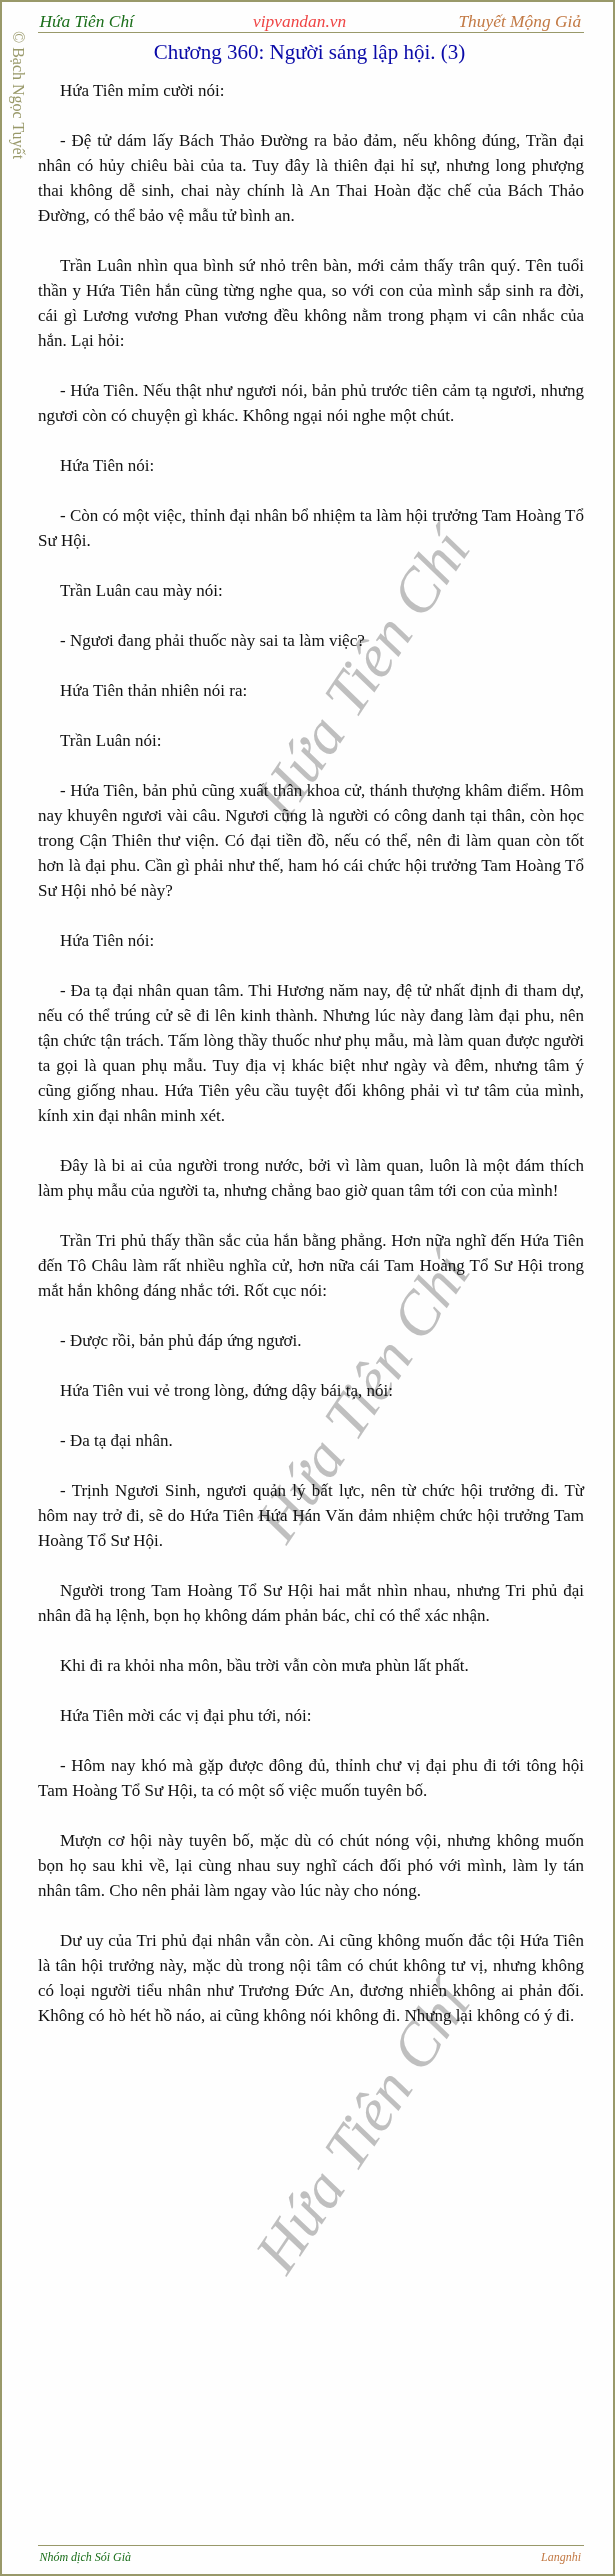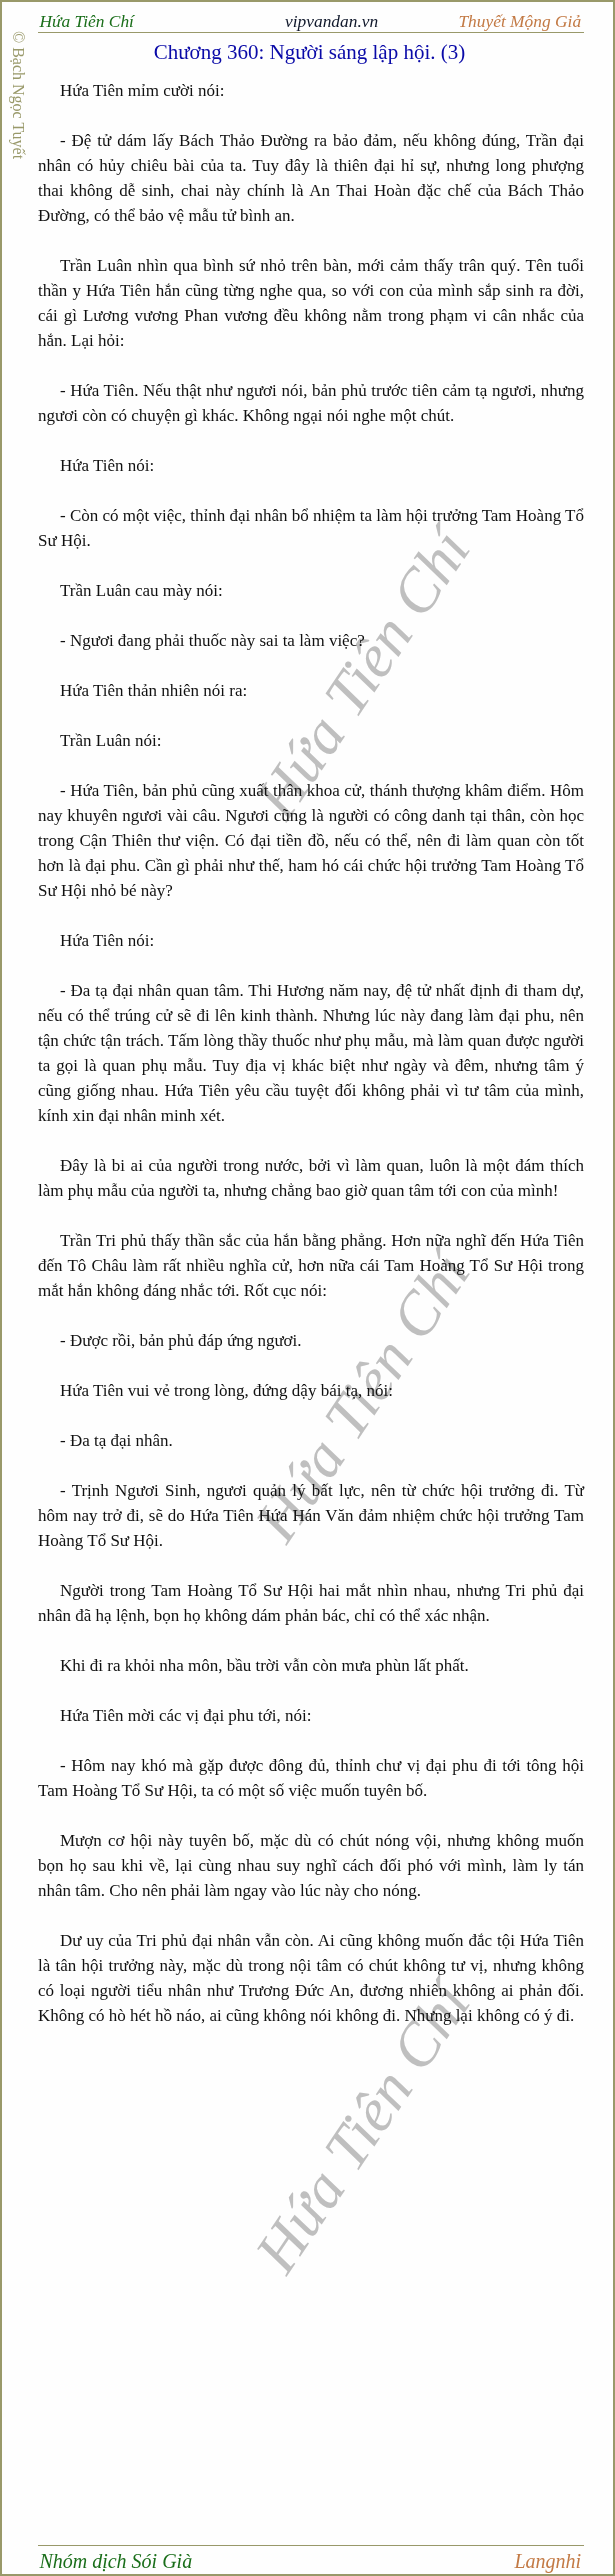--- a/index.html
+++ b/index.html
@@ -2,27 +2,27 @@
 <html style="font-size:11.6px"><head>
 <meta charset="utf-8">
 <style>
   html, body { margin: 0; padding: 0; }
   body { width: 615px; height: 2576px; background: #fefefe; position: relative; overflow: hidden; }
   .frame { position: absolute; left: 0; top: 0; width: 615px; height: 2576px; box-sizing: border-box; border: 2.9px solid #99996a; background: #fefefe; }
   .side-credit { position: absolute; left: 2.9px; top: 29px; width: 24.6px; height: 224px; }
   .side-credit span { position: absolute; left: 22px; top: 0; transform-origin: 0 0; transform: rotate(90deg); white-space: nowrap; font-family: "Liberation Serif", serif; font-size: 16px; color: #99996a; }
   .header { position: absolute; left: 36px; top: 4.3px; width: 546px; height: 26px; border-bottom: 1.4px solid #99996a; font-family: "Liberation Serif", serif; font-style: italic; font-size: 17.4px; }
   .header .left { position: absolute; left: 1.4px; top: 4.3px; color: #1a6e1a; }
-  .header .center { position: absolute; left: 215px; top: 4.3px; color: #0f172a; margin-left: 32px; }
+  .header .center { position: absolute; left: 215px; top: 4.3px; color: #ef4444; }
   .header .right { position: absolute; right: 2.9px; top: 4.3px; color: #c37a45; font-style: italic; }
   .title { position: absolute; left: 0; width: 615px; top: 38px; text-align: center; font-family: "Liberation Serif", serif; font-size: 21px; color: #0a0aa8; }
   .body { position: absolute; left: 36px; top: 76px; width: 546px; font-family: "Liberation Serif", serif; font-size: 17px; line-height: 25px; color: #111; text-align: justify; }
   .body p { margin: 0 0 25px 0; text-indent: 22px; }
   .watermark { position: absolute; font-family: "Liberation Serif", serif; font-style: italic; font-size: 61px; color: rgba(170,170,170,0.75); white-space: nowrap; transform: rotate(-56deg); transform-origin: center center; pointer-events: none; }
-  .footer { position: absolute; left: 36px; top: 2543px; width: 546px; border-top: 1.4px solid #99996a; height: 29px; font-family: "Liberation Serif", serif; font-style: italic; font-size: 20px; }
+  .footer { position: absolute; left: 36px; top: 2543px; width: 546px; border-top: 1.4px solid #99996a; height: 29px; font-family: "Liberation Serif", serif; font-style: italic; font-size: 12px; }
   .footer .left { position: absolute; left: 1.4px; top: 4.3px; color: #1a6e1a; }
   .footer .right { position: absolute; right: 2.9px; top: 4.3px; color: #c37a45; font-family: Liberation Serif, serif; }
 </style>
 </head>
 <body>
 
 <div class="frame">
 
   <div class="side-credit">
     <span>© Bạch Ngọc Tuyết</span>

